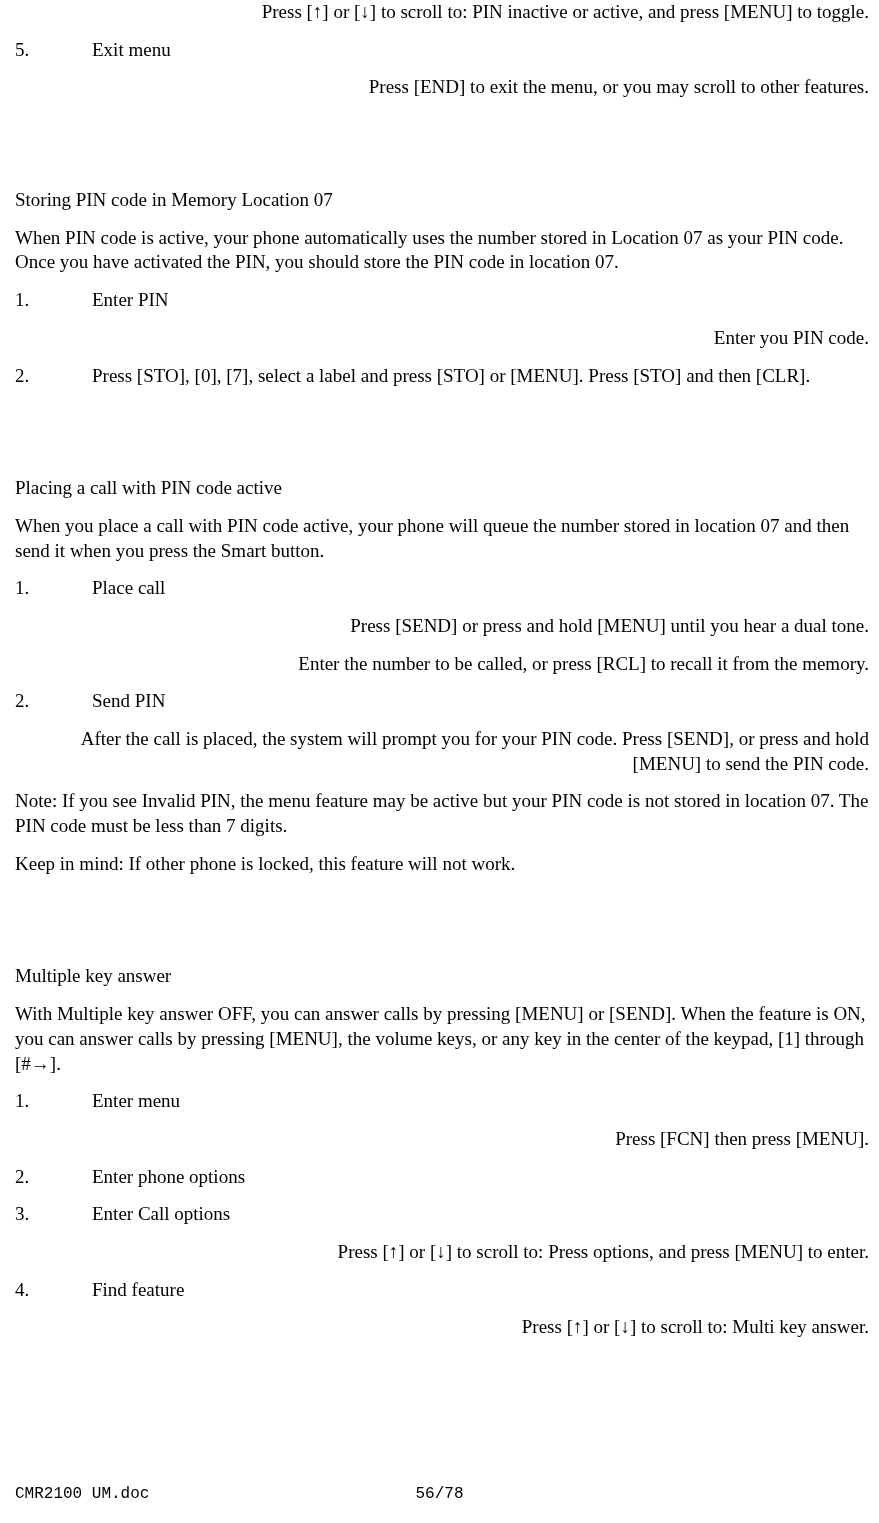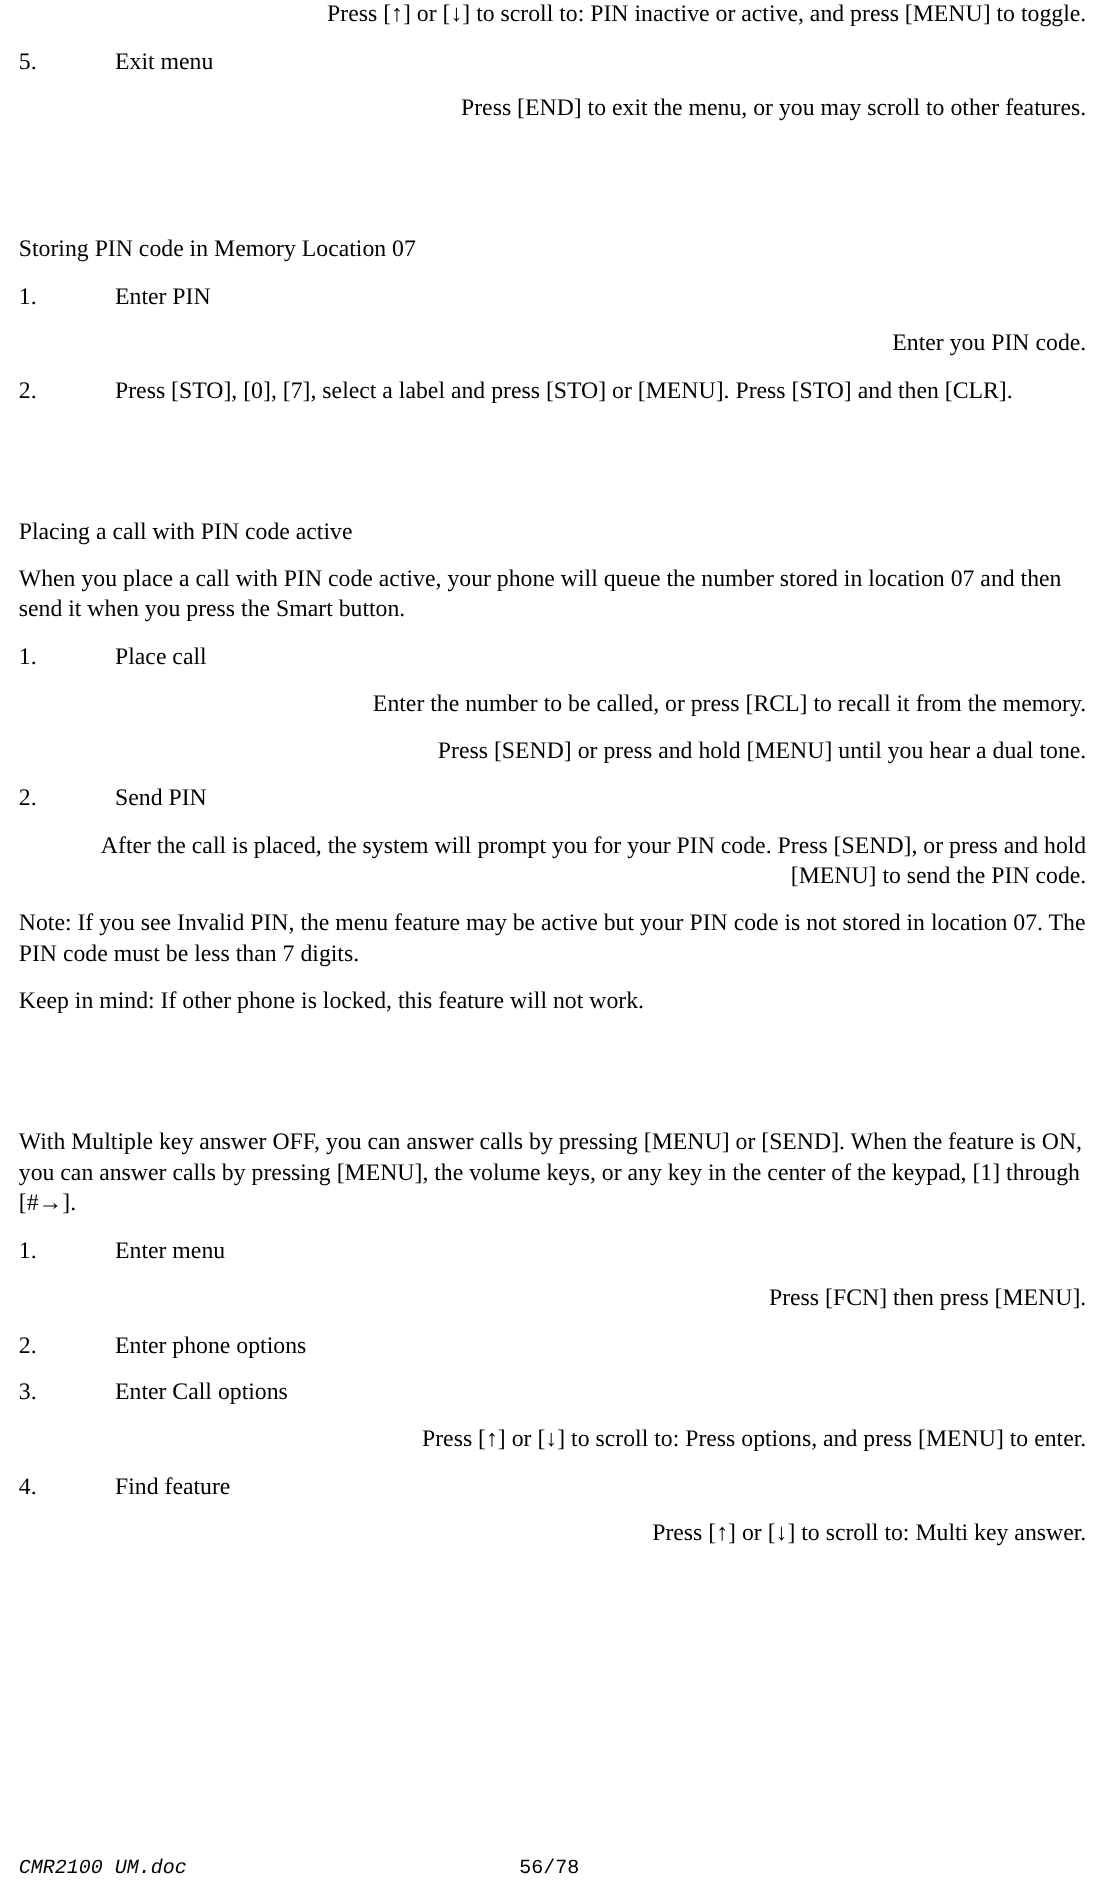--- a/index.html
+++ b/index.html
@@ -53,21 +53,20 @@
       position: absolute;
       bottom: 18px;
       left: 15px;
       right: 15px;
       font-family: "Courier New", monospace;
       font-size: 16px;
       display: flex;
     }
     .footer-doc {
       flex: 0 0 auto;
-      font-style: italic;
     }
     .footer-page {
       position: absolute;
       left: 50%;
       transform: translateX(-50%);
     }
   </style>
 </head>
 <body>
 
@@ -77,20 +76,21 @@
 
   <div class="list-item">
     <div class="list-num">5.</div>
     <div class="list-text">Exit menu</div>
   </div>
   <div class="list-detail">Press [END] to exit the menu, or you may scroll to other features.</div>
 
   <div class="section-gap"></div>
 
   <div class="section-title">Storing PIN code in Memory Location 07</div>
+  <div class="para">When PIN code is active, your phone automatically uses the number stored in Location 07 as your PIN code. Once you have activated the PIN, you should store the PIN code in location 07.</div>
 
   <div class="list-item">
     <div class="list-num">1.</div>
     <div class="list-text">Enter PIN</div>
   </div>
   <div class="list-detail">Enter you PIN code.</div>
 
   <div class="list-item">
     <div class="list-num">2.</div>
     <div class="list-text">Press [STO], [0], [7], select a label and press [STO] or [MENU]. Press [STO] and then [CLR].</div>
@@ -98,34 +98,35 @@
 
   <div class="section-gap"></div>
 
   <div class="section-title">Placing a call with PIN code active</div>
   <div class="para">When you place a call with PIN code active, your phone will queue the number stored in location 07 and then send it when you press the Smart button.</div>
 
   <div class="list-item">
     <div class="list-num">1.</div>
     <div class="list-text">Place call</div>
   </div>
+  <div class="list-detail">Press [SEND] or press and hold [MENU] until you hear a dual tone.</div>
   <div class="list-detail">Enter the number to be called, or press [RCL] to recall it from the memory.</div>
-  <div class="list-detail">Press [SEND] or press and hold [MENU] until you hear a dual tone.</div>
 
   <div class="list-item">
     <div class="list-num">2.</div>
     <div class="list-text">Send PIN</div>
   </div>
   <div class="list-detail">After the call is placed, the system will prompt you for your PIN code. Press [SEND], or press and hold [MENU] to send the PIN code.</div>
 
   <div class="para">Note:  If you see Invalid PIN, the menu feature may be active but your PIN code is not stored in location 07. The PIN code must be less than 7 digits.</div>
   <div class="para">Keep in mind:  If other phone is locked, this feature will not work.</div>
 
   <div class="section-gap"></div>
 
+  <div class="section-title">Multiple key answer</div>
   <div class="para">With Multiple key answer OFF, you can answer calls by pressing [MENU] or [SEND]. When the feature is ON, you can answer calls by pressing [MENU], the volume keys, or any key in the center of the keypad, [1] through [#→].</div>
 
   <div class="list-item">
     <div class="list-num">1.</div>
     <div class="list-text">Enter menu</div>
   </div>
   <div class="list-detail">Press [FCN] then press [MENU].</div>
 
   <div class="list-item">
     <div class="list-num">2.</div>

